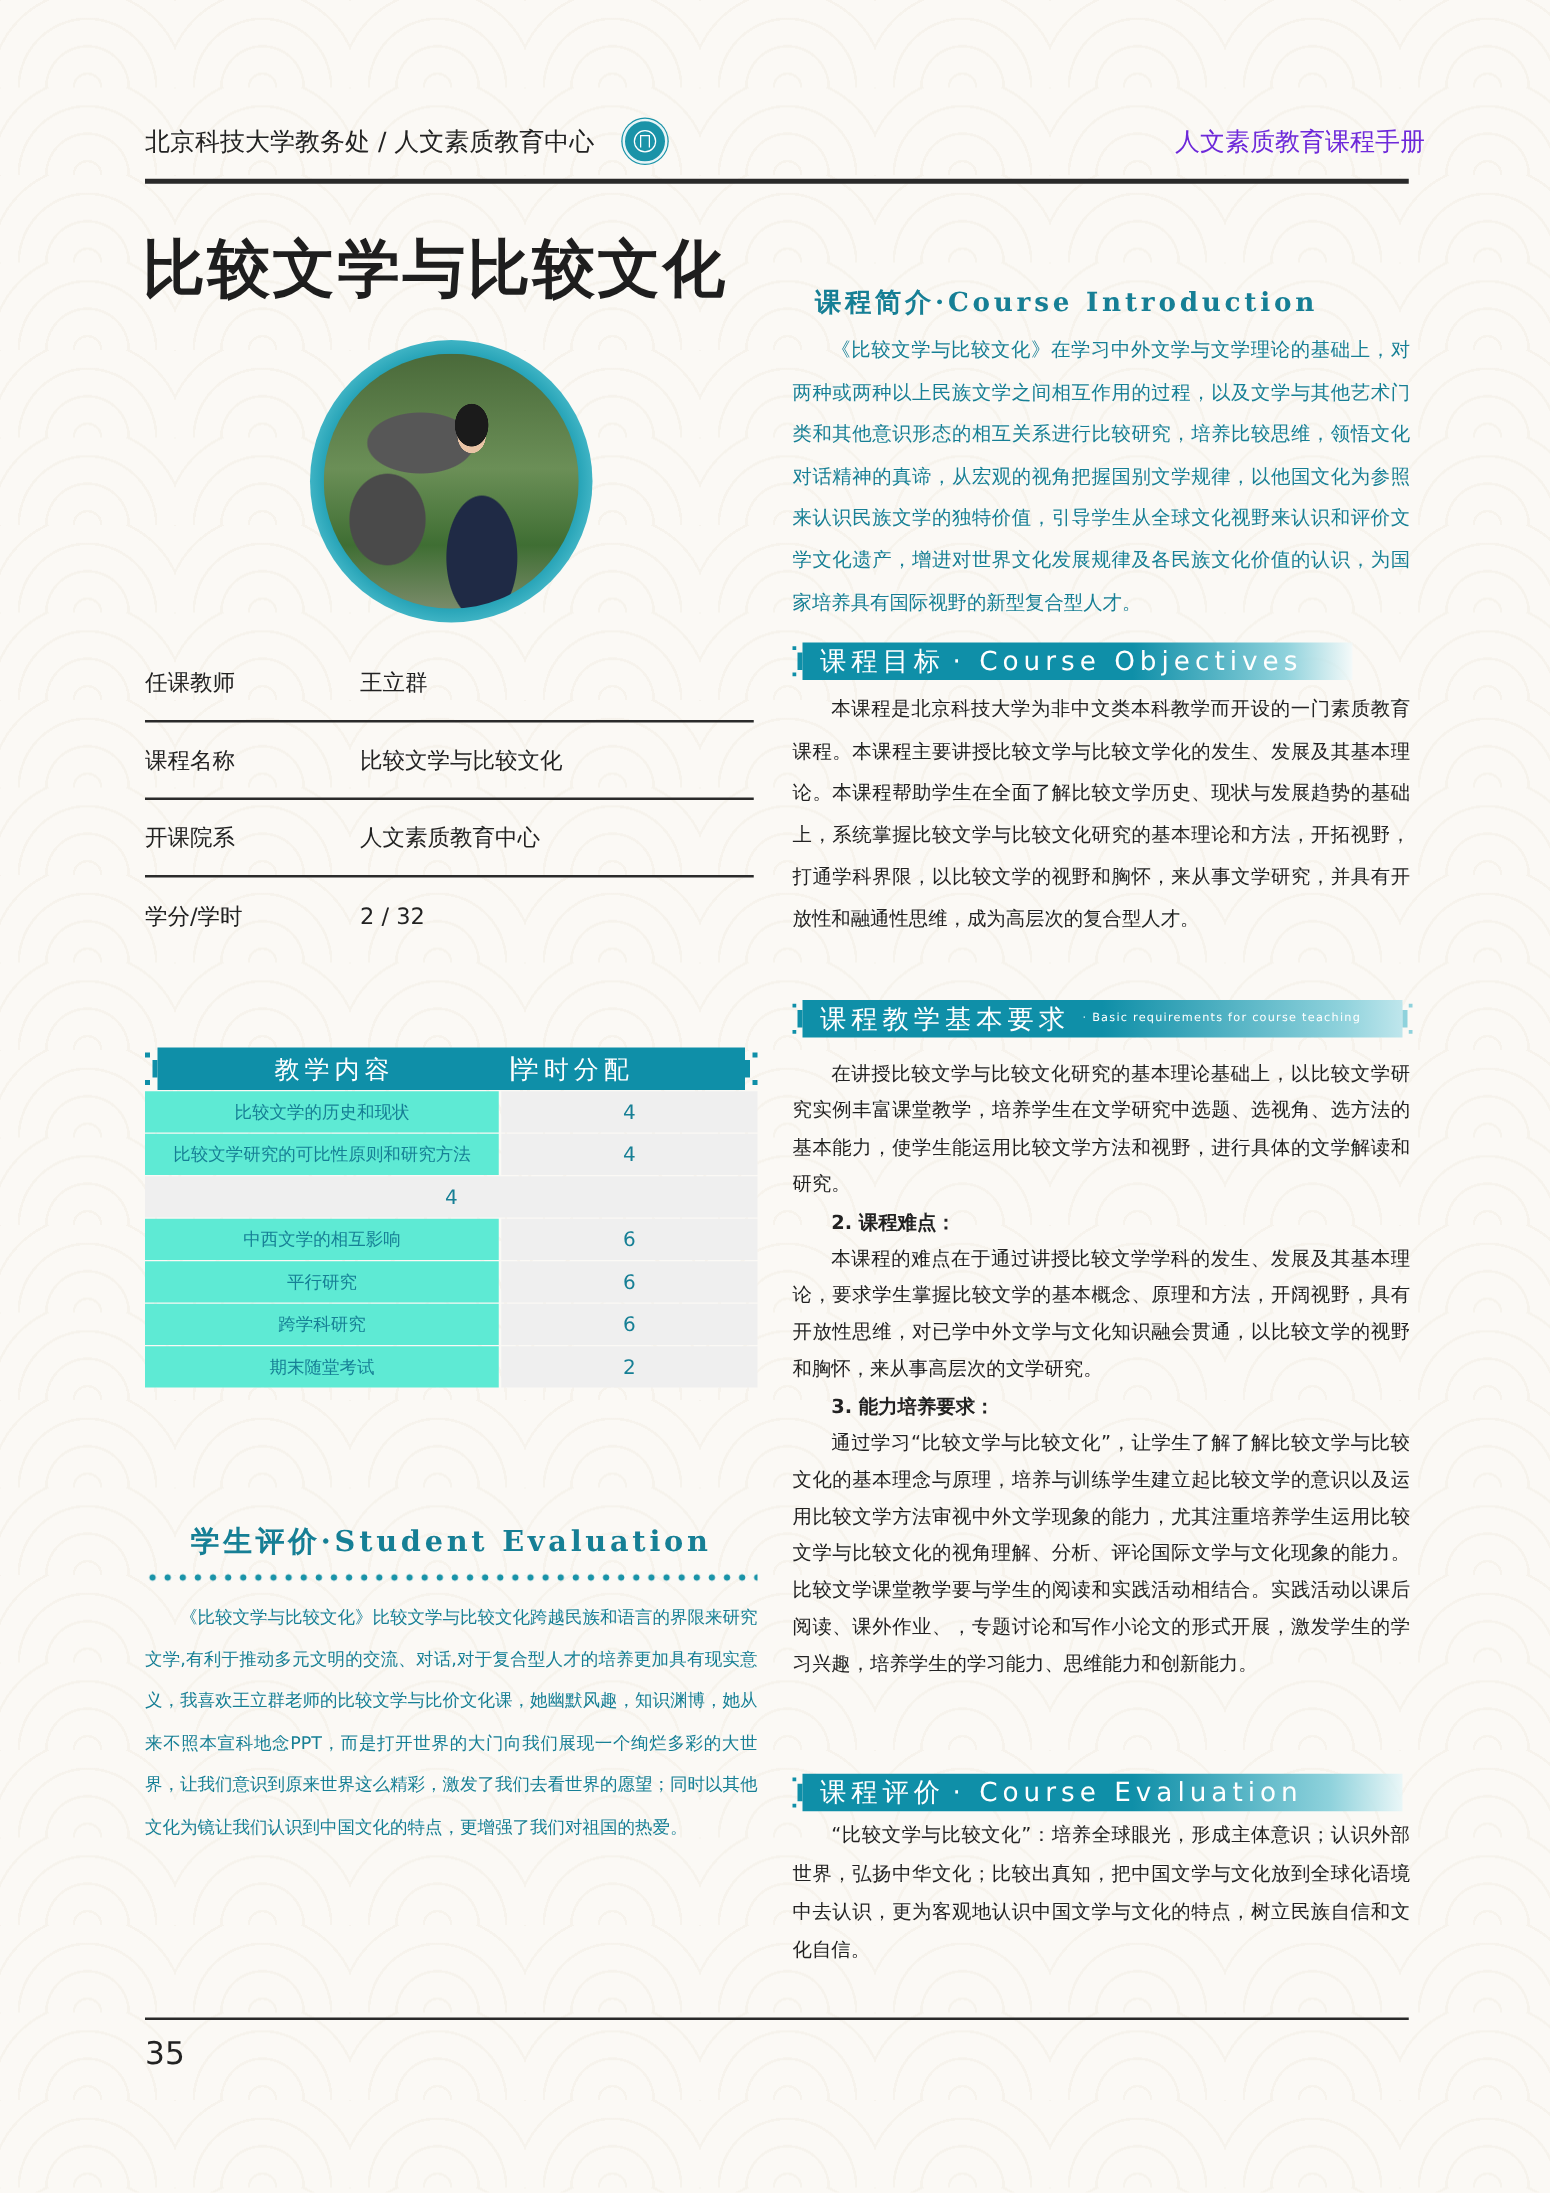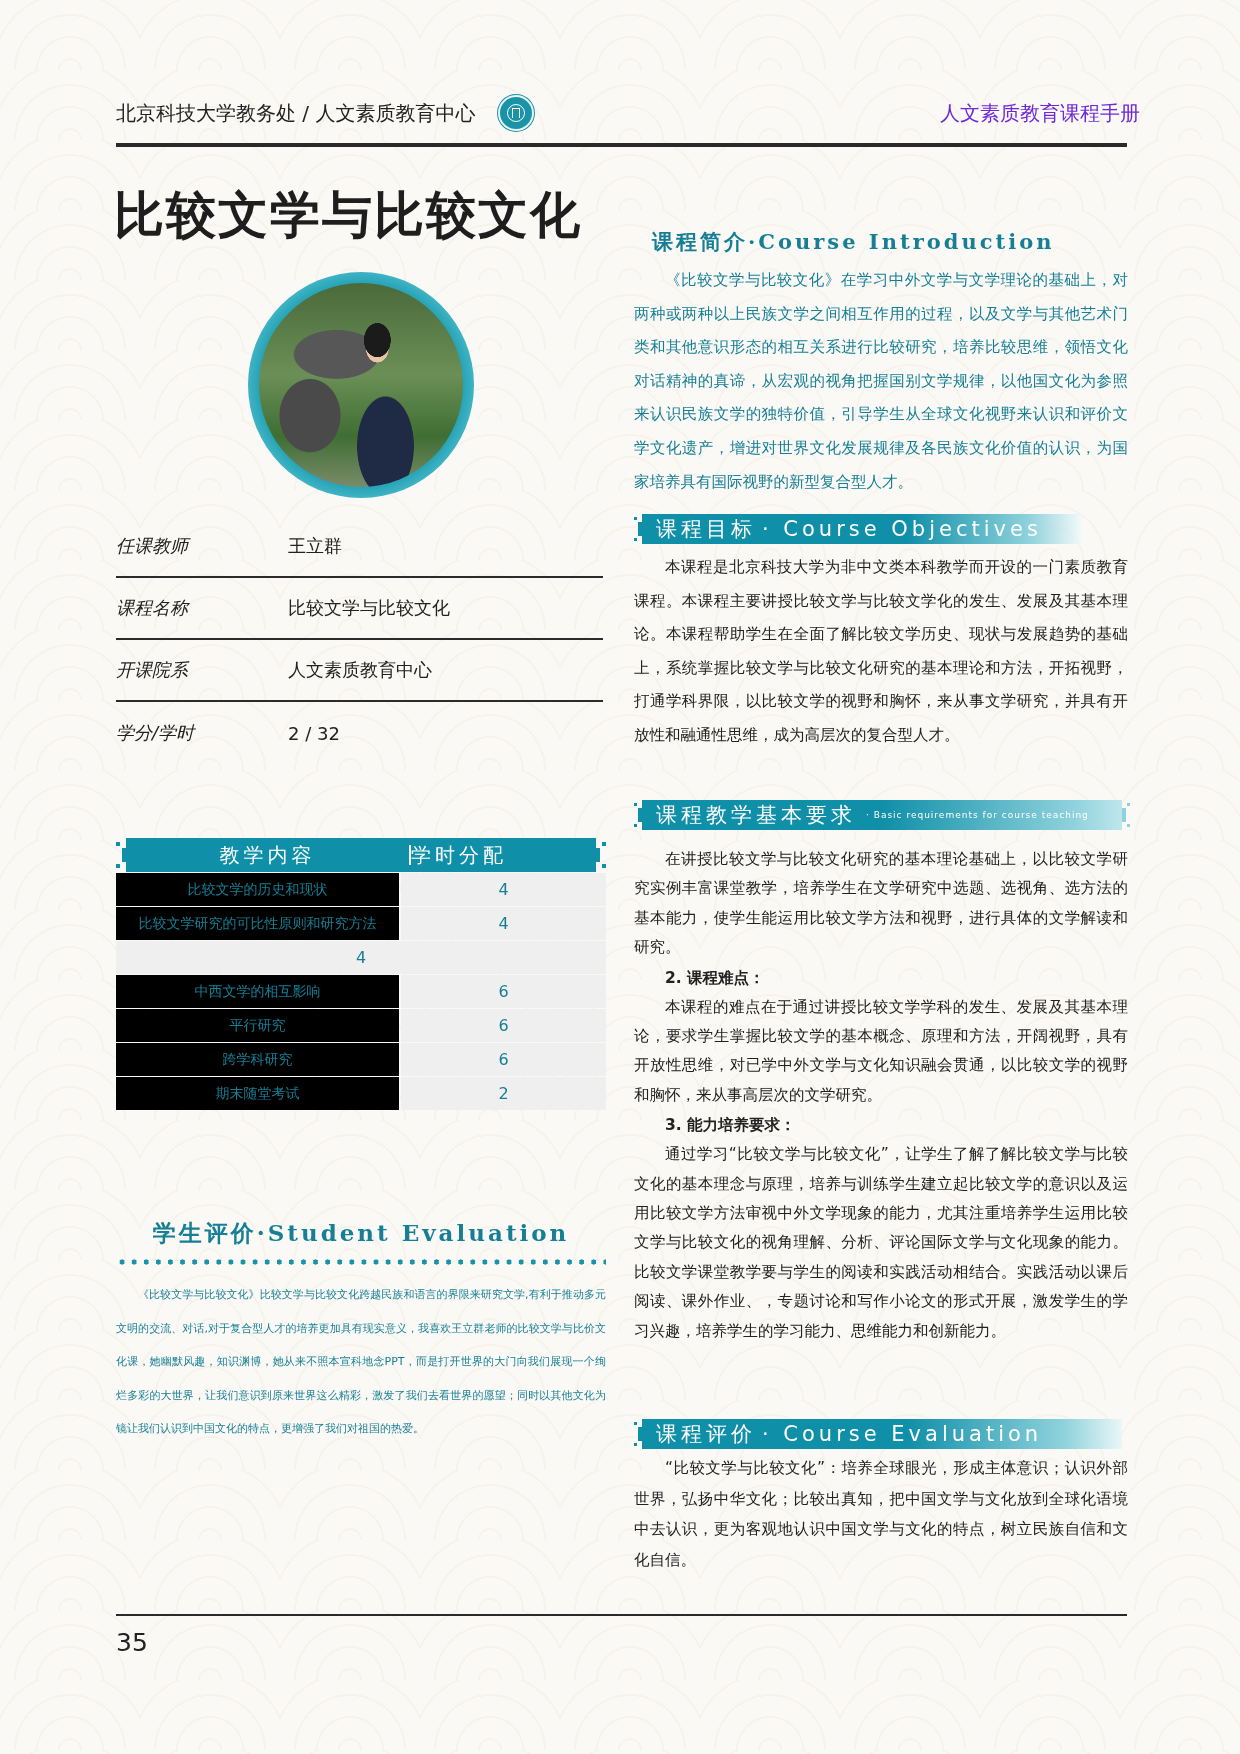--- a/index.html
+++ b/index.html
@@ -42,49 +42,49 @@
                 linear-gradient(180deg, transparent 0 38%, transparent 38%),
                 radial-gradient(ellipse 40px 70px at 62% 80%, #1f2a45 70%, transparent 72%),
                 radial-gradient(ellipse 70px 40px at 38% 35%, #575757 60%, transparent 62%),
                 radial-gradient(ellipse 50px 60px at 25% 65%, #4a4a4a 60%, transparent 62%),
                 linear-gradient(180deg, #4a6a3a 0%, #6b8f57 45%, #3f6e33 75%, #7a8b6a 100%); }
 
   
   .info { left: 116px; top: 516px; width: 487px; }
   .info-row { display: flex; align-items: center; height: 62px; border-bottom: 2px solid #2b2b2b; font-size: 18px; }
   .info-row:last-child { border-bottom: none; }
-  .info-key { width: 172px; color: #222; font-style: italic; }
+  .info-key { width: 172px; color: #222; }
   .info-val { color: #222; }
 
   
   .ctable { left: 116px; top: 838px; width: 490px; }
   .ct-head { position: relative; height: 34px; background: #0f8fa8; display: flex; align-items: center; color: #fff;
              font-size: 20px; letter-spacing: 4px; margin: 0 10px; }
   .ct-head::before, .ct-head::after { content: ""; position: absolute; top: 4px; width: 10px; height: 26px;
              background:
                linear-gradient(#0f8fa8, #0f8fa8) 0 0 / 4px 4px no-repeat,
                linear-gradient(#0f8fa8, #0f8fa8) 6px 6px / 4px 14px no-repeat,
                linear-gradient(#0f8fa8, #0f8fa8) 0 22px / 4px 4px no-repeat; }
   .ct-head::before { left: -10px; }
   .ct-head::after { right: -10px; transform: scaleX(-1); }
   .ct-h1 { width: 283px; text-align: center; font-family: Liberation Serif, serif; }
   .ct-sep { width: 2px; height: 20px; background: #fff; }
   .ct-h2 { flex: 1; text-align: left; }
   .ct-row { display: flex; height: 33px; margin-top: 1px; }
-  .ct-c1 { width: 283px; background: #000000; display: flex; align-items: center; justify-content: center;
+  .ct-c1 { width: 283px; background: #5eead4; display: flex; align-items: center; justify-content: center;
            font-size: 14px; color: #167f95; margin-right: 2px; }
   .ct-c2 { flex: 1; background: #efefef; display: flex; align-items: center; justify-content: center;
            font-size: 16px; color: #167f95; }
 
   
   .se-title { left: 116px; top: 1218px; width: 490px; text-align: center; font-size: 23px; font-weight: bold;
               color: #167f95; font-family: "DejaVu Serif", "Liberation Serif", serif; letter-spacing: 3px; }
   .se-dots { left: 116px; top: 1259px; width: 490px; height: 6px;
              background: radial-gradient(circle, #1a93a8 2.4px, transparent 2.8px) 0 0 / 12.1px 6px repeat-x; }
-  .se-text { left: 116px; top: 1278px; width: 490px; font-size: 11px; line-height: 33.6px; color: #167f95;
+  .se-text { left: 116px; top: 1278px; width: 490px; font-size: 14px; line-height: 33.6px; color: #167f95;
              text-indent: 2em; text-align: justify; }
 
   
   .intro-title { left: 652px; top: 228px; font-size: 21px; font-weight: bold; color: #167f95;
                  font-family: "DejaVu Serif", "Liberation Serif", serif; letter-spacing: 3px; }
   .intro-text { left: 634px; top: 264px; width: 494px; font-size: 15.5px; line-height: 33.6px; color: #167f95;
                 text-indent: 2em; text-align: justify; }
 
   .banner { height: 30px; display: flex; align-items: center; color: #fff;
             background: linear-gradient(90deg, #0f8fa8 0%, #0f8fa8 60%, #8fd2dc 88%, rgba(240,250,252,0.6) 100%);

